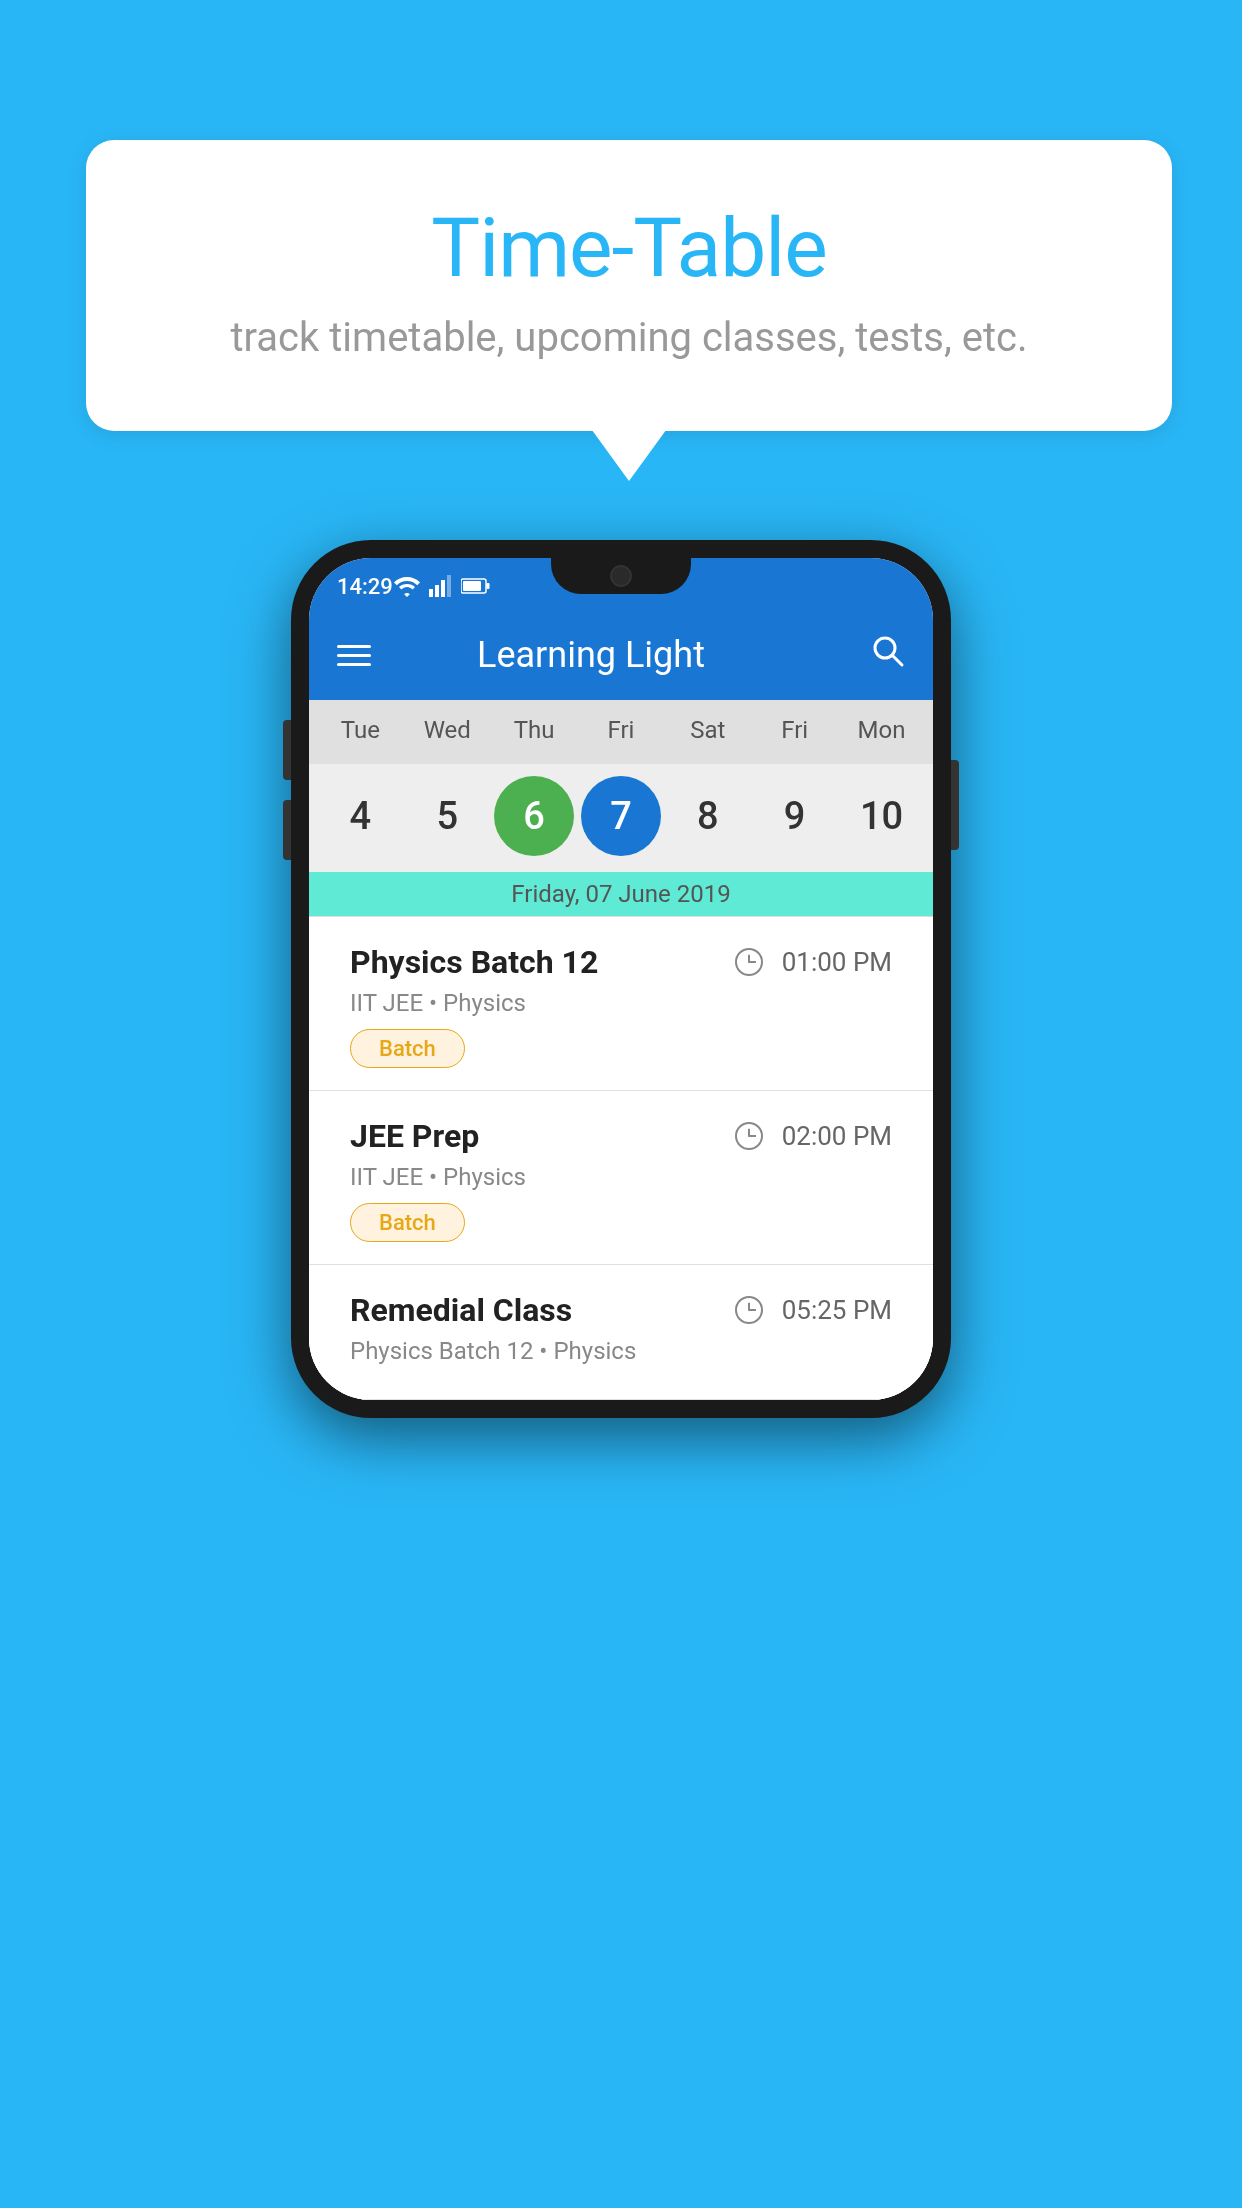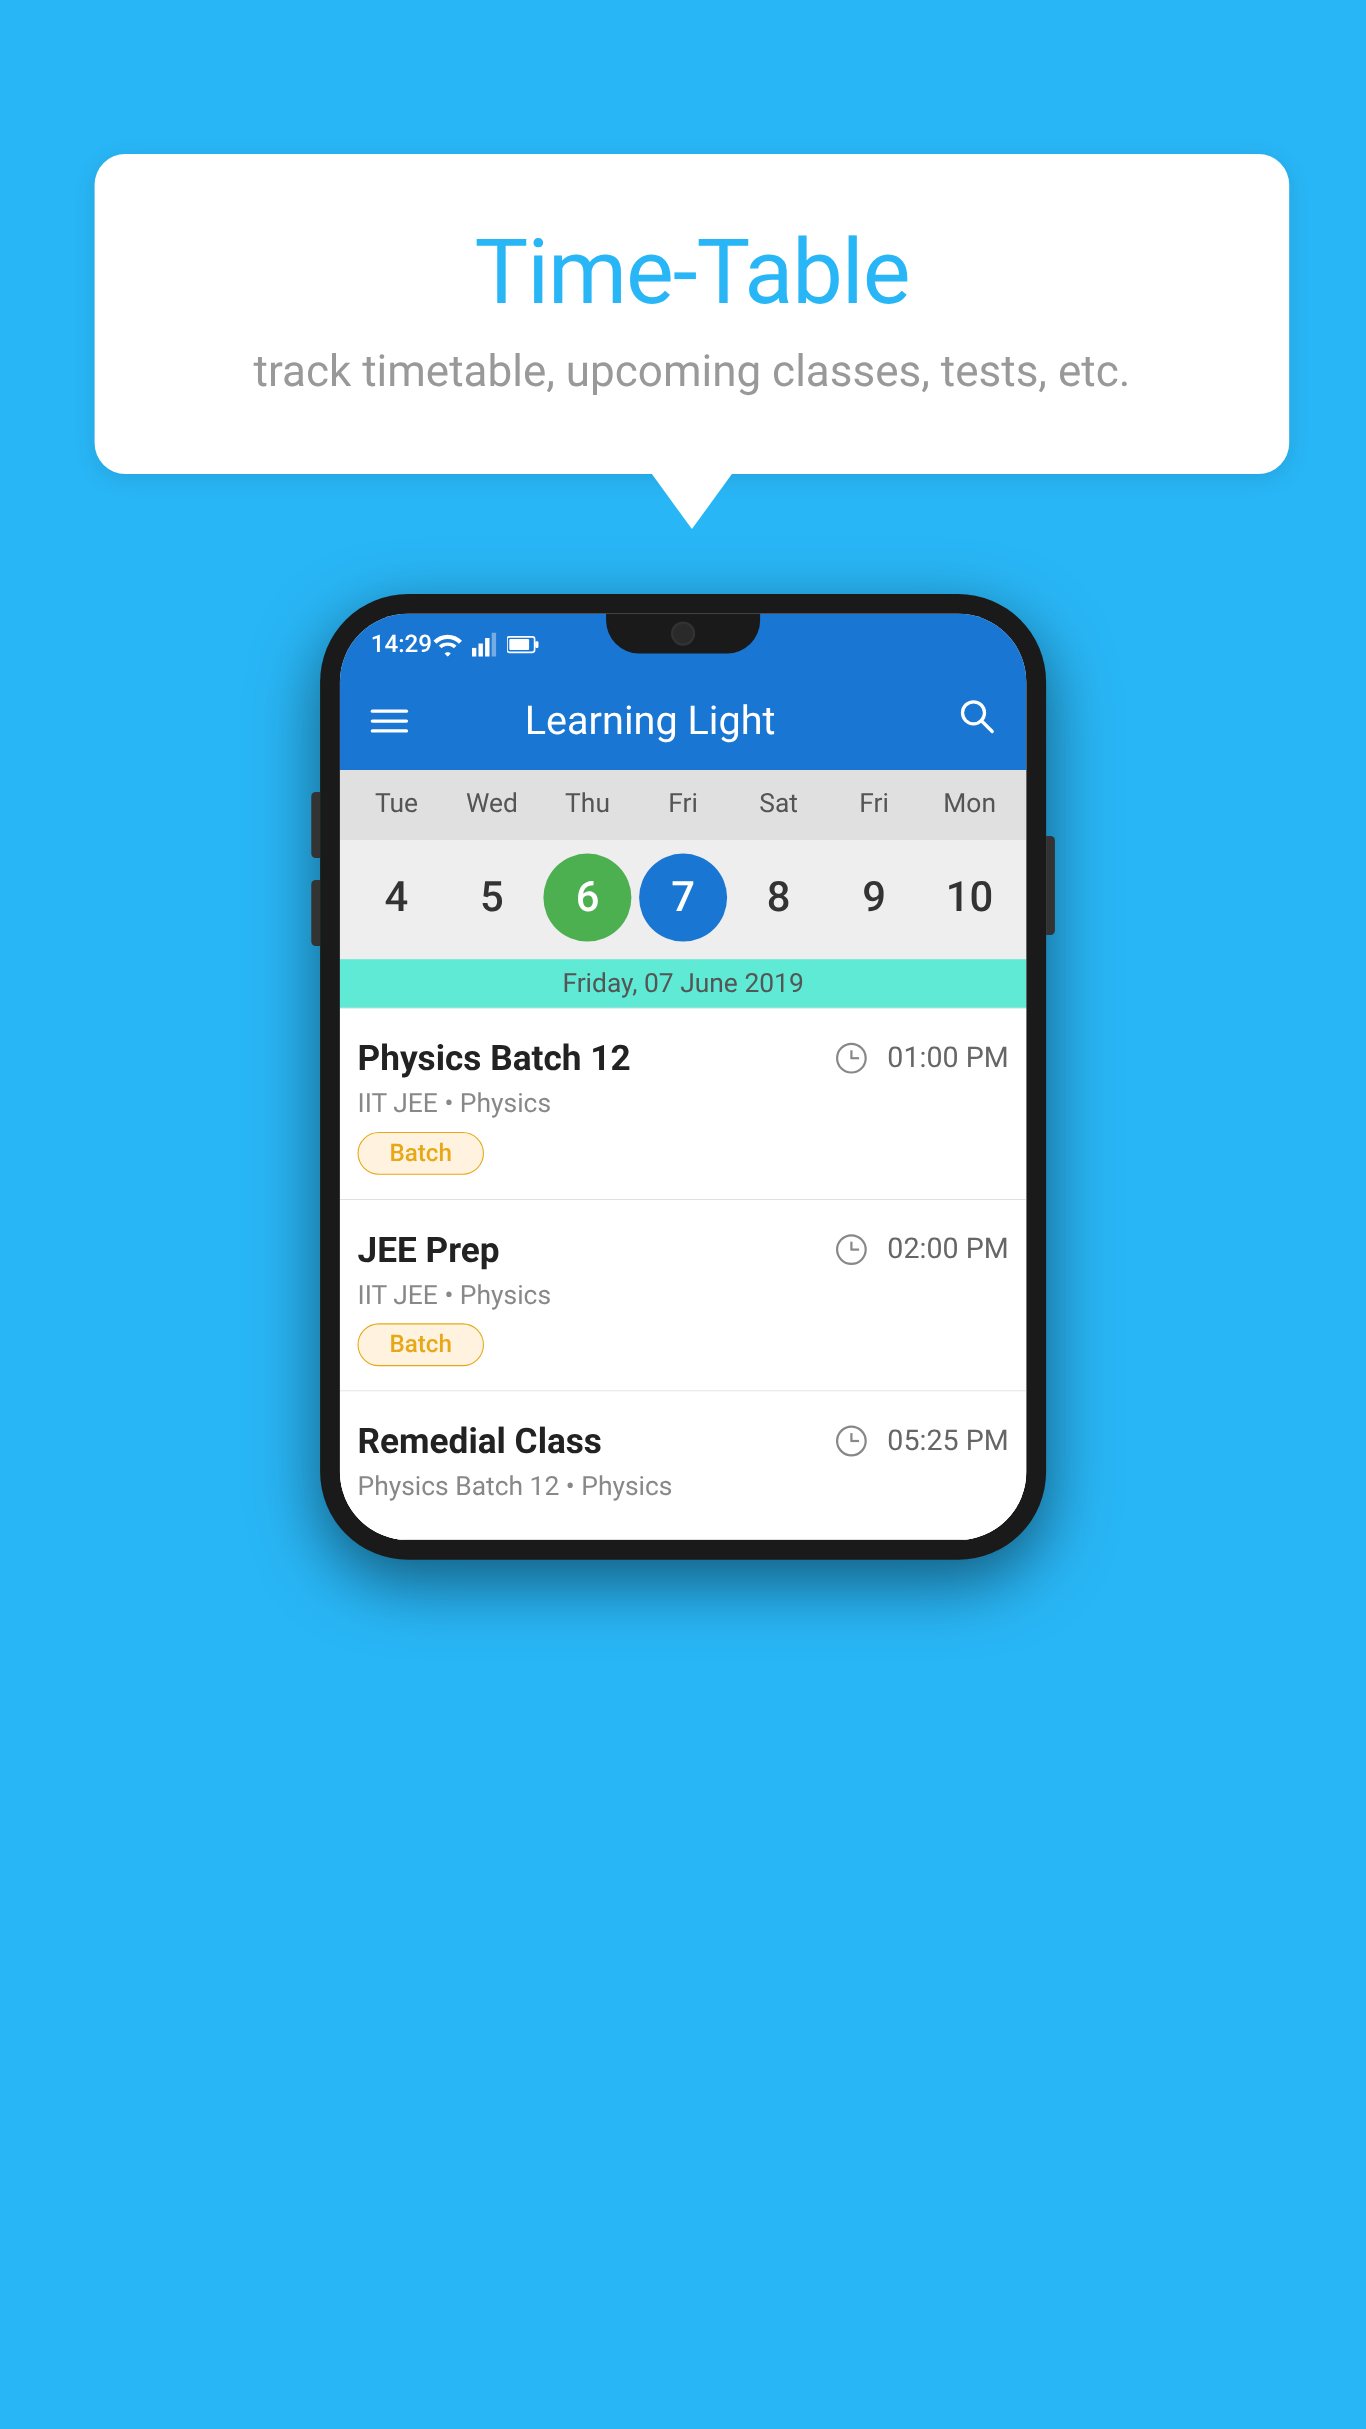--- a/index.html
+++ b/index.html
@@ -257,21 +257,21 @@
       border-bottom: 1px solid #ddd;
     }
 
     
     .schedule-list {
       background: white;
     }
 
     .schedule-item {
       background: white;
-      padding: 26px 16px 22px;
+      padding: 26px 41px 22px;
       border-bottom: 1px solid #E0E0E0;
     }
 
     .schedule-item-header {
       display: flex;
       align-items: center;
       justify-content: space-between;
       margin-bottom: 8px;
     }
 

